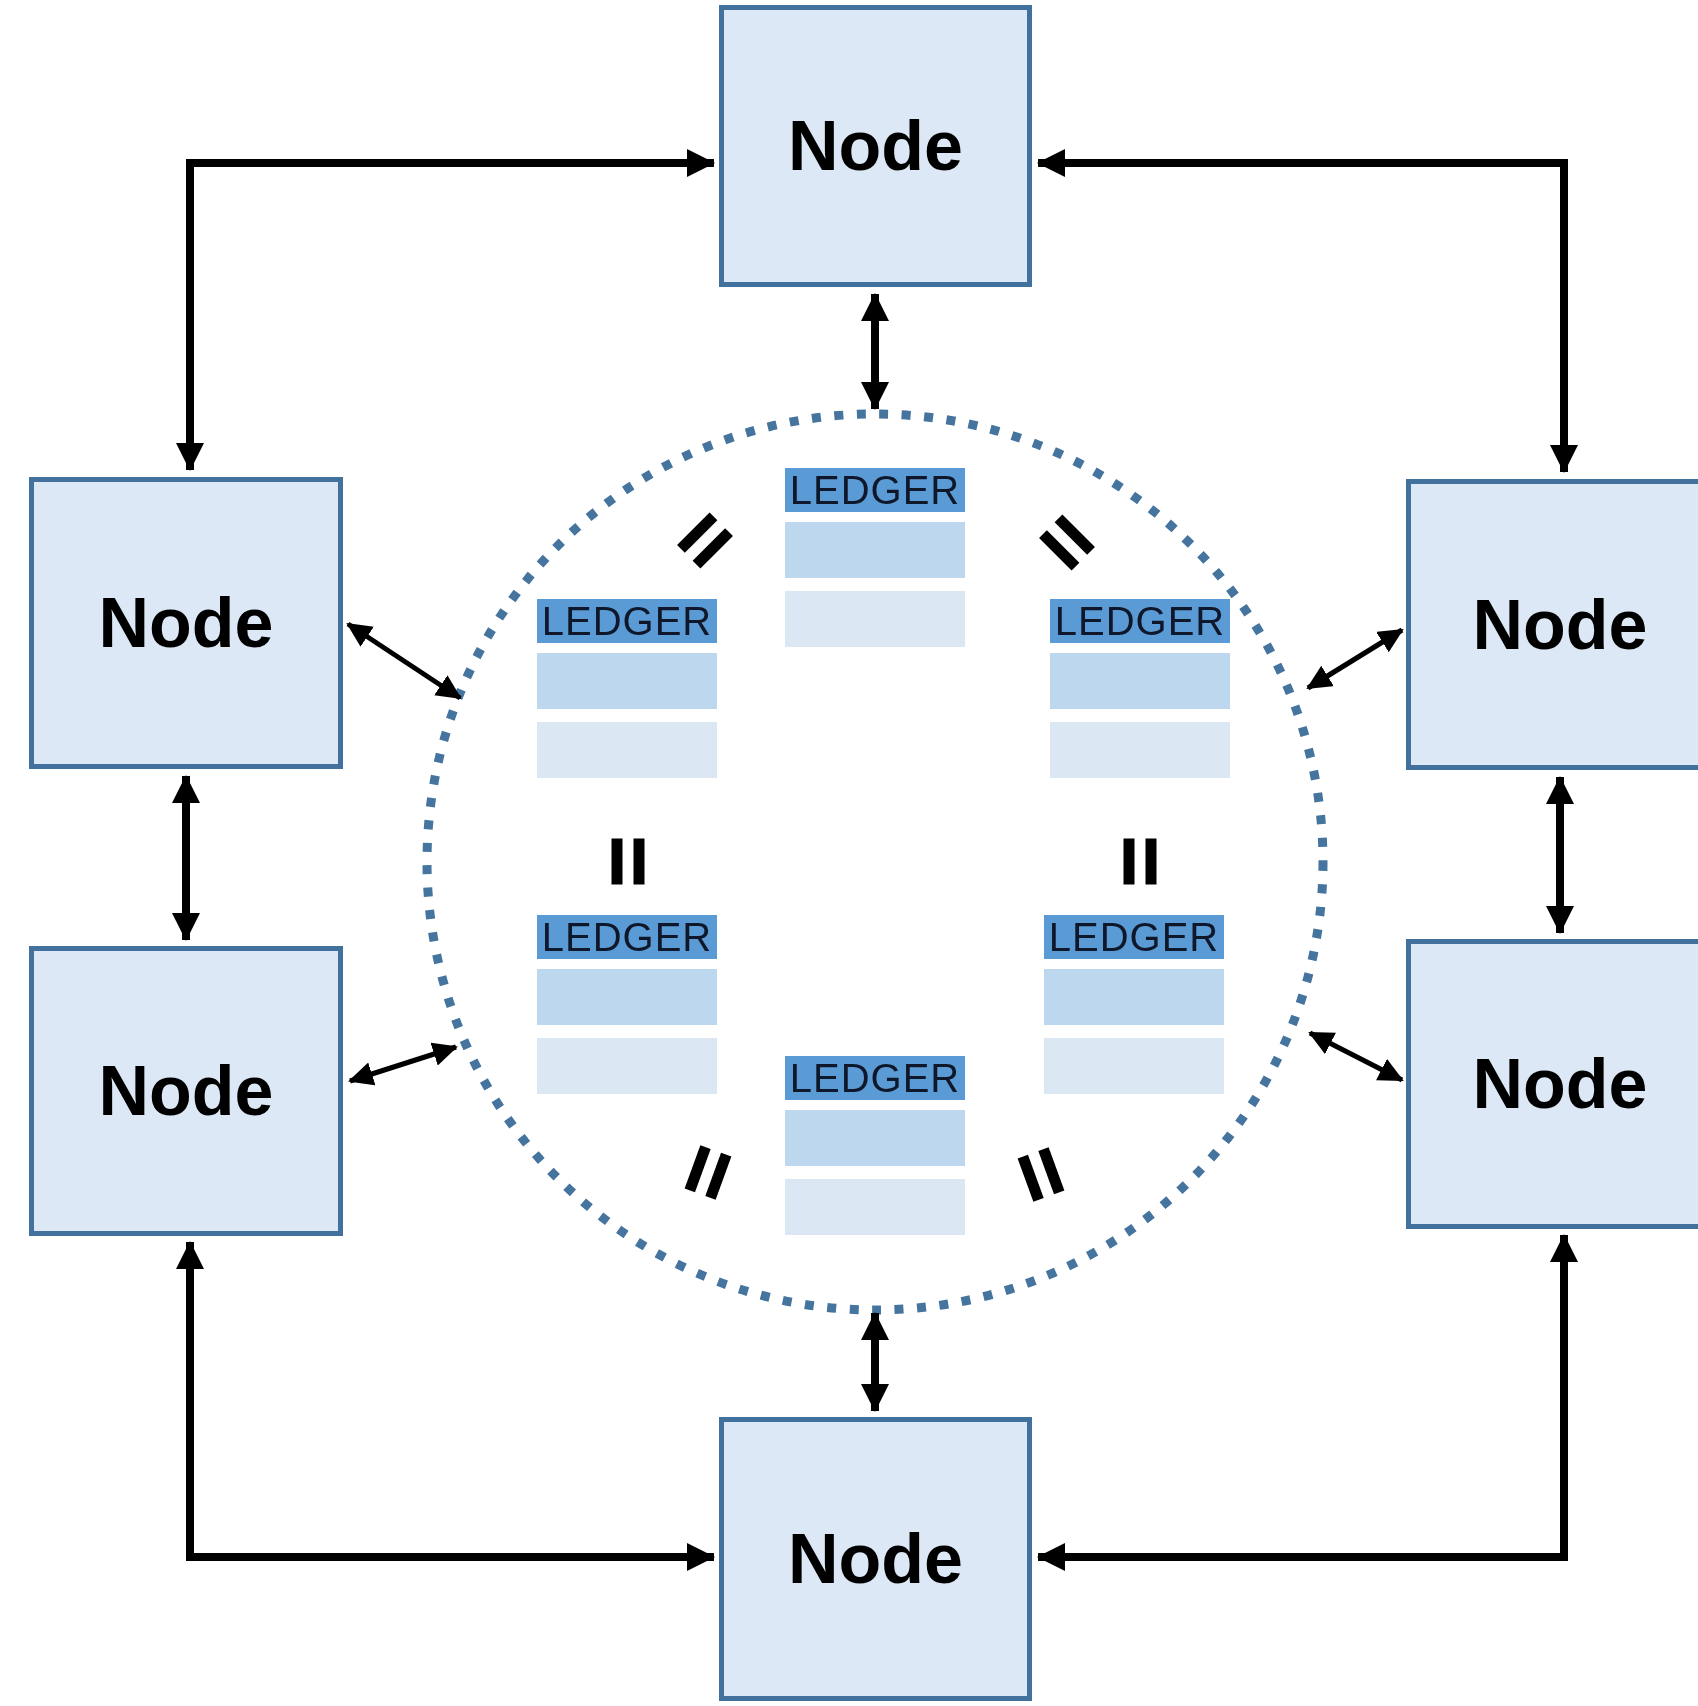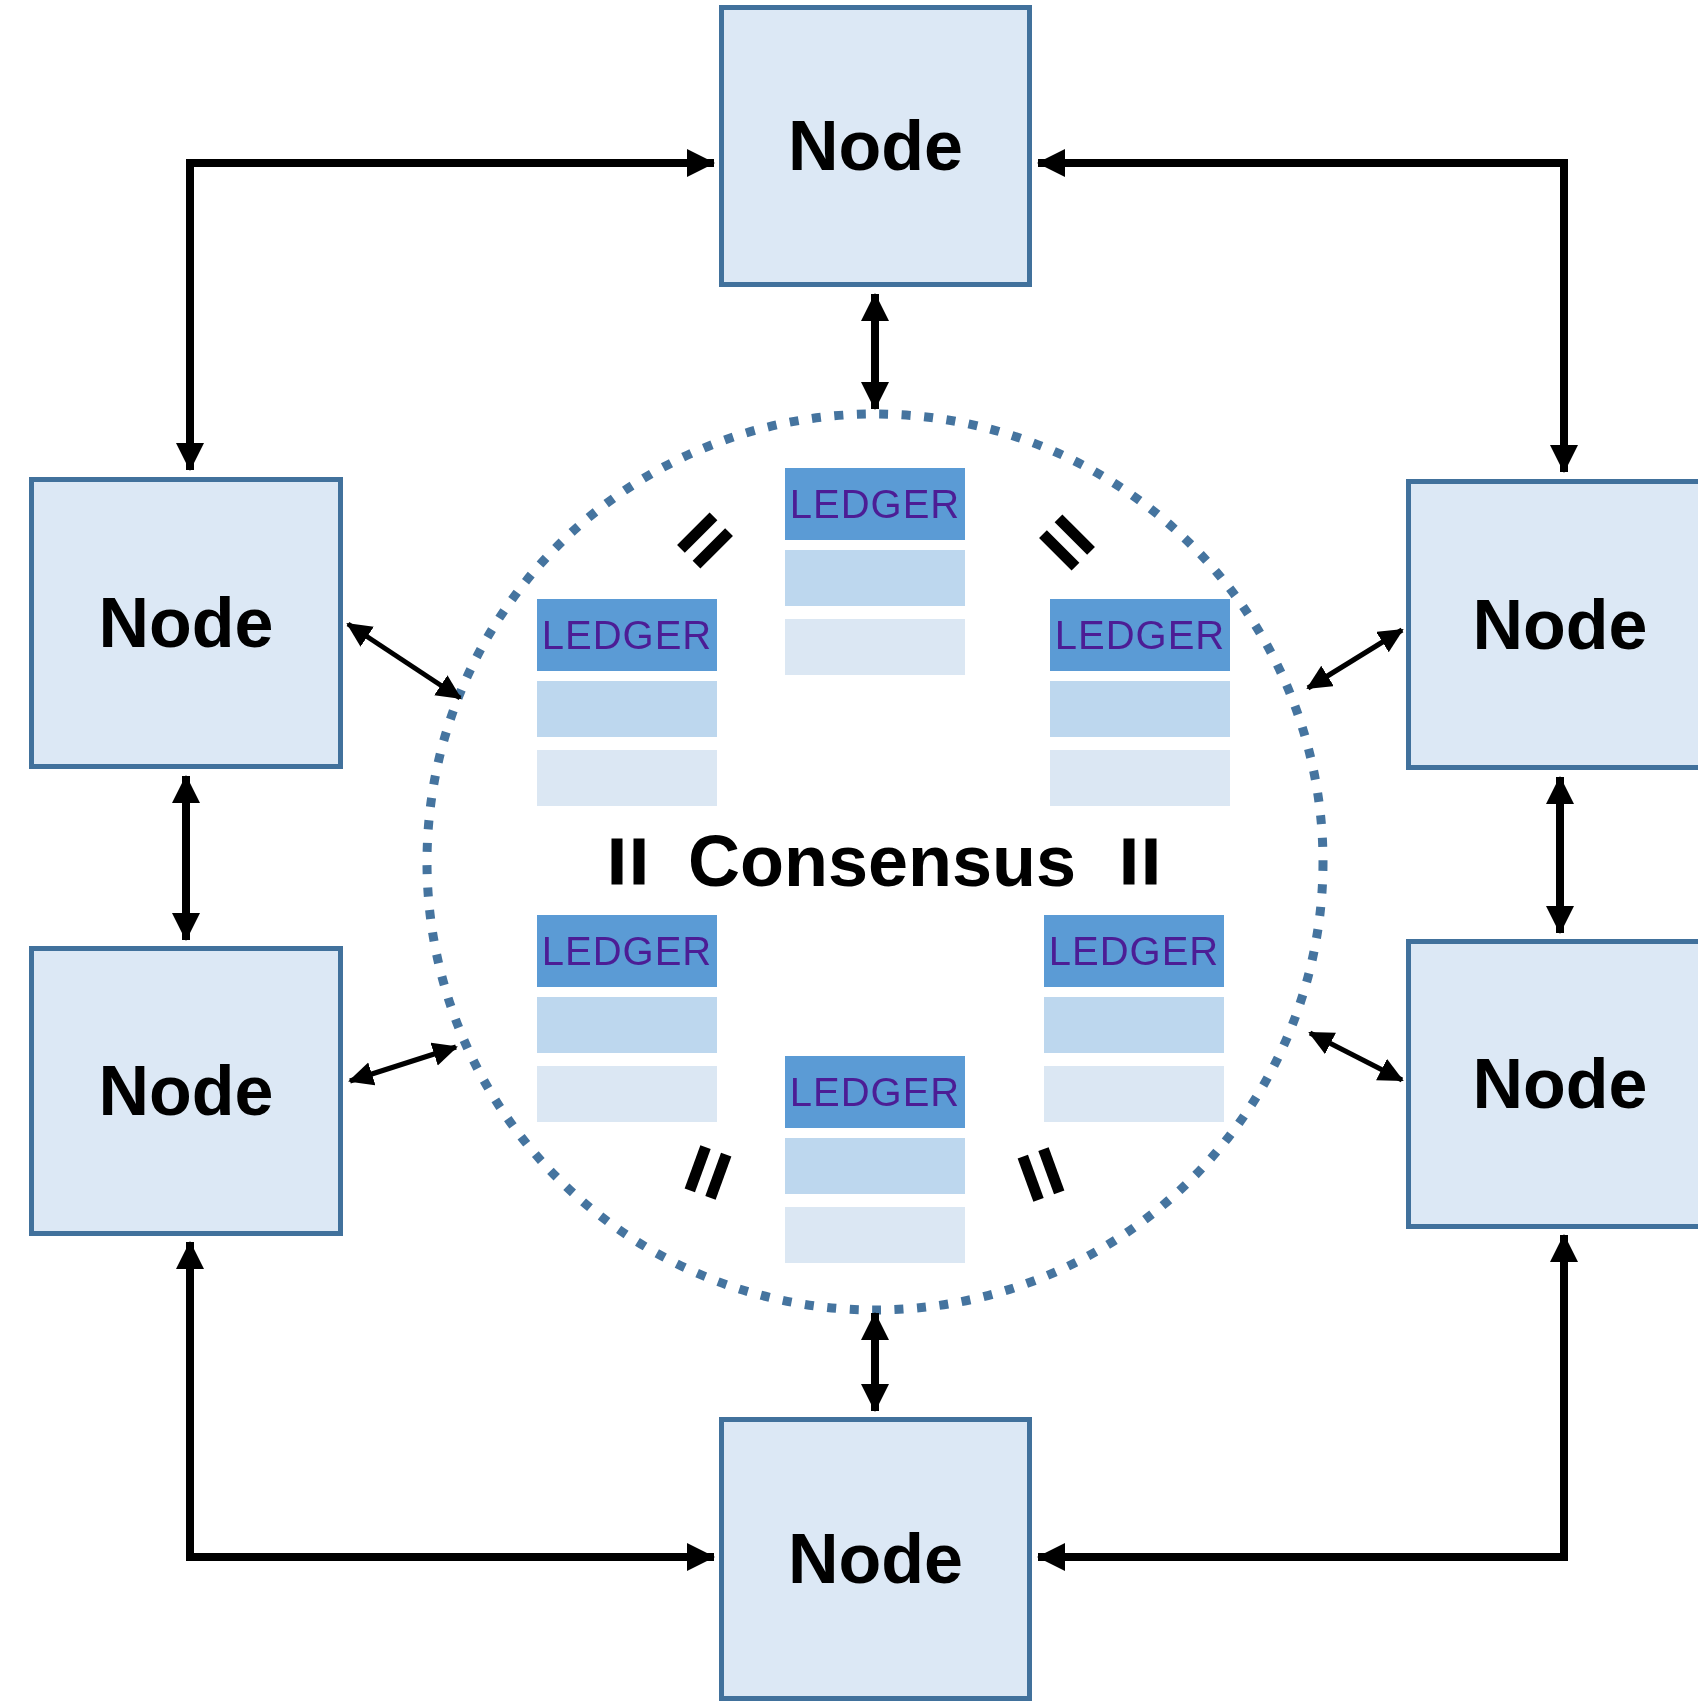--- a/index.html
+++ b/index.html
@@ -17,21 +17,21 @@
   }
   .node-top        {left:695px;top:5px;    width:313px;height:282px;}
   .node-left-upper {left:5px;  top:477px;  width:314px;height:292px;}
   .node-left-lower {left:5px;  top:946px;  width:314px;height:290px;}
   .node-right-upper{left:1382px;top:479px; width:308px;height:291px;}
   .node-right-lower{left:1382px;top:939px; width:308px;height:290px;}
   .node-bottom     {left:695px;top:1417px; width:313px;height:284px;}
 
   .ledger{position:absolute;width:180px;}
   .lhead{
-    height:72px;background:#5b9bd5;color:#4c1d95;
+    height:44px;background:#5b9bd5;color:#0f172a;
     display:flex;align-items:center;justify-content:center;
     font-size:40px;font-weight:400;letter-spacing:1px;
   }
   .lrow{height:56px;}
   .row1{background:#bdd7ee;margin-top:10px;}
   .row2{background:#dbe7f3;margin-top:13px;}
   .ledger-top-center  {left:761px; top:468px;}
   .ledger-upper-left  {left:513px; top:599px;}
   .ledger-upper-right {left:1026px;top:599px;}
   .ledger-lower-left  {left:513px; top:915px;}
@@ -136,21 +136,20 @@
     <div class="lhead">LEDGER</div>
     <div class="lrow row1"></div>
     <div class="lrow row2"></div>
   </div>
   <div class="ledger ledger-bottom-center">
     <div class="lhead">LEDGER</div>
     <div class="lrow row1"></div>
     <div class="lrow row2"></div>
   </div>
 
-  <div class="consensus">Consensus</div>
 
   <div class="eq eq-tl">
       <span></span>
       <span></span>
     </div>
   <div class="eq eq-tr">
       <span></span>
       <span></span>
     </div>
   <div class="eq eq-ml">

